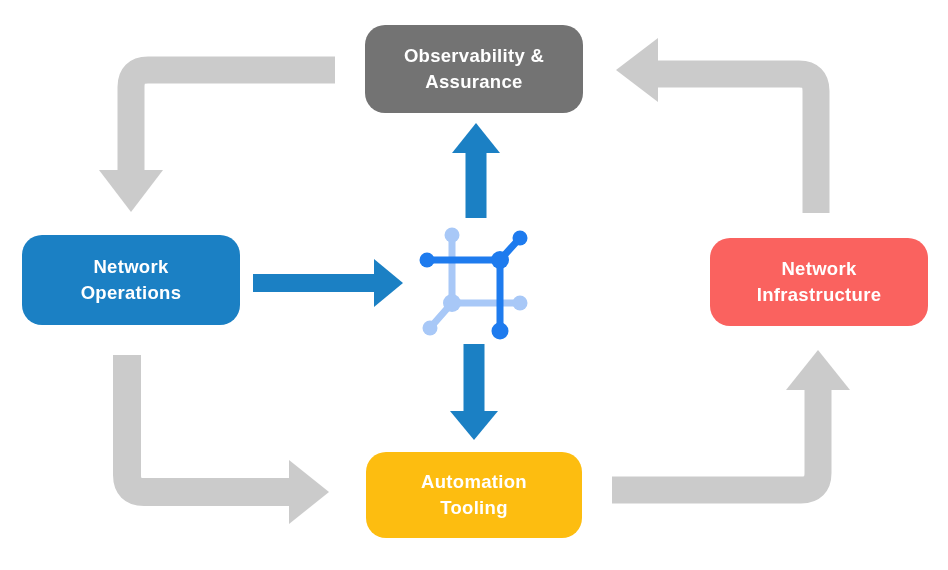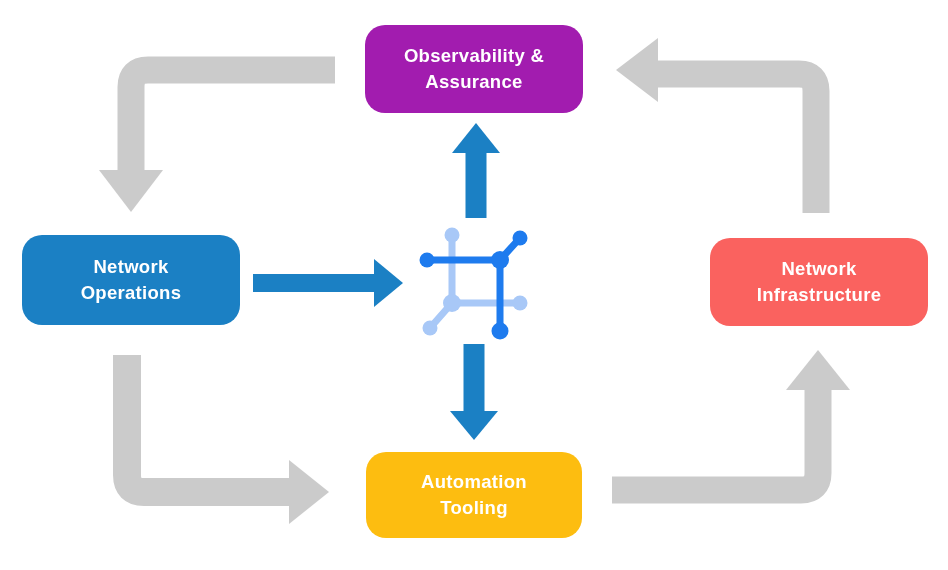--- a/index.html
+++ b/index.html
@@ -88,21 +88,21 @@
       <g stroke="#1E7BEE" fill="#1E7BEE">
         <path d="M427,260 H500 V331 M500,260 L520,238" fill="none" stroke-width="7" stroke-linecap="round"></path>
         <circle cx="427" cy="260" r="7.5" stroke="none"></circle>
         <circle cx="520" cy="238" r="7.5" stroke="none"></circle>
         <circle cx="500" cy="331" r="8.5" stroke="none"></circle>
         <circle cx="500" cy="260" r="9" stroke="none"></circle>
       </g>
     </g>
   </svg>
 
-  <div class="node node-observability" style="background: #a21caf;">
+  <div class="node node-observability" style="background: #737373;">
     <span class="node-label">Observability &amp;
 Assurance</span>
   </div>
 
   <div class="node node-operations" style="background: rgb(27, 128, 196);">
     <span class="node-label">Network
 Operations</span>
   </div>
 
   <div class="node node-infrastructure" style="background: rgb(250, 98, 95);">

